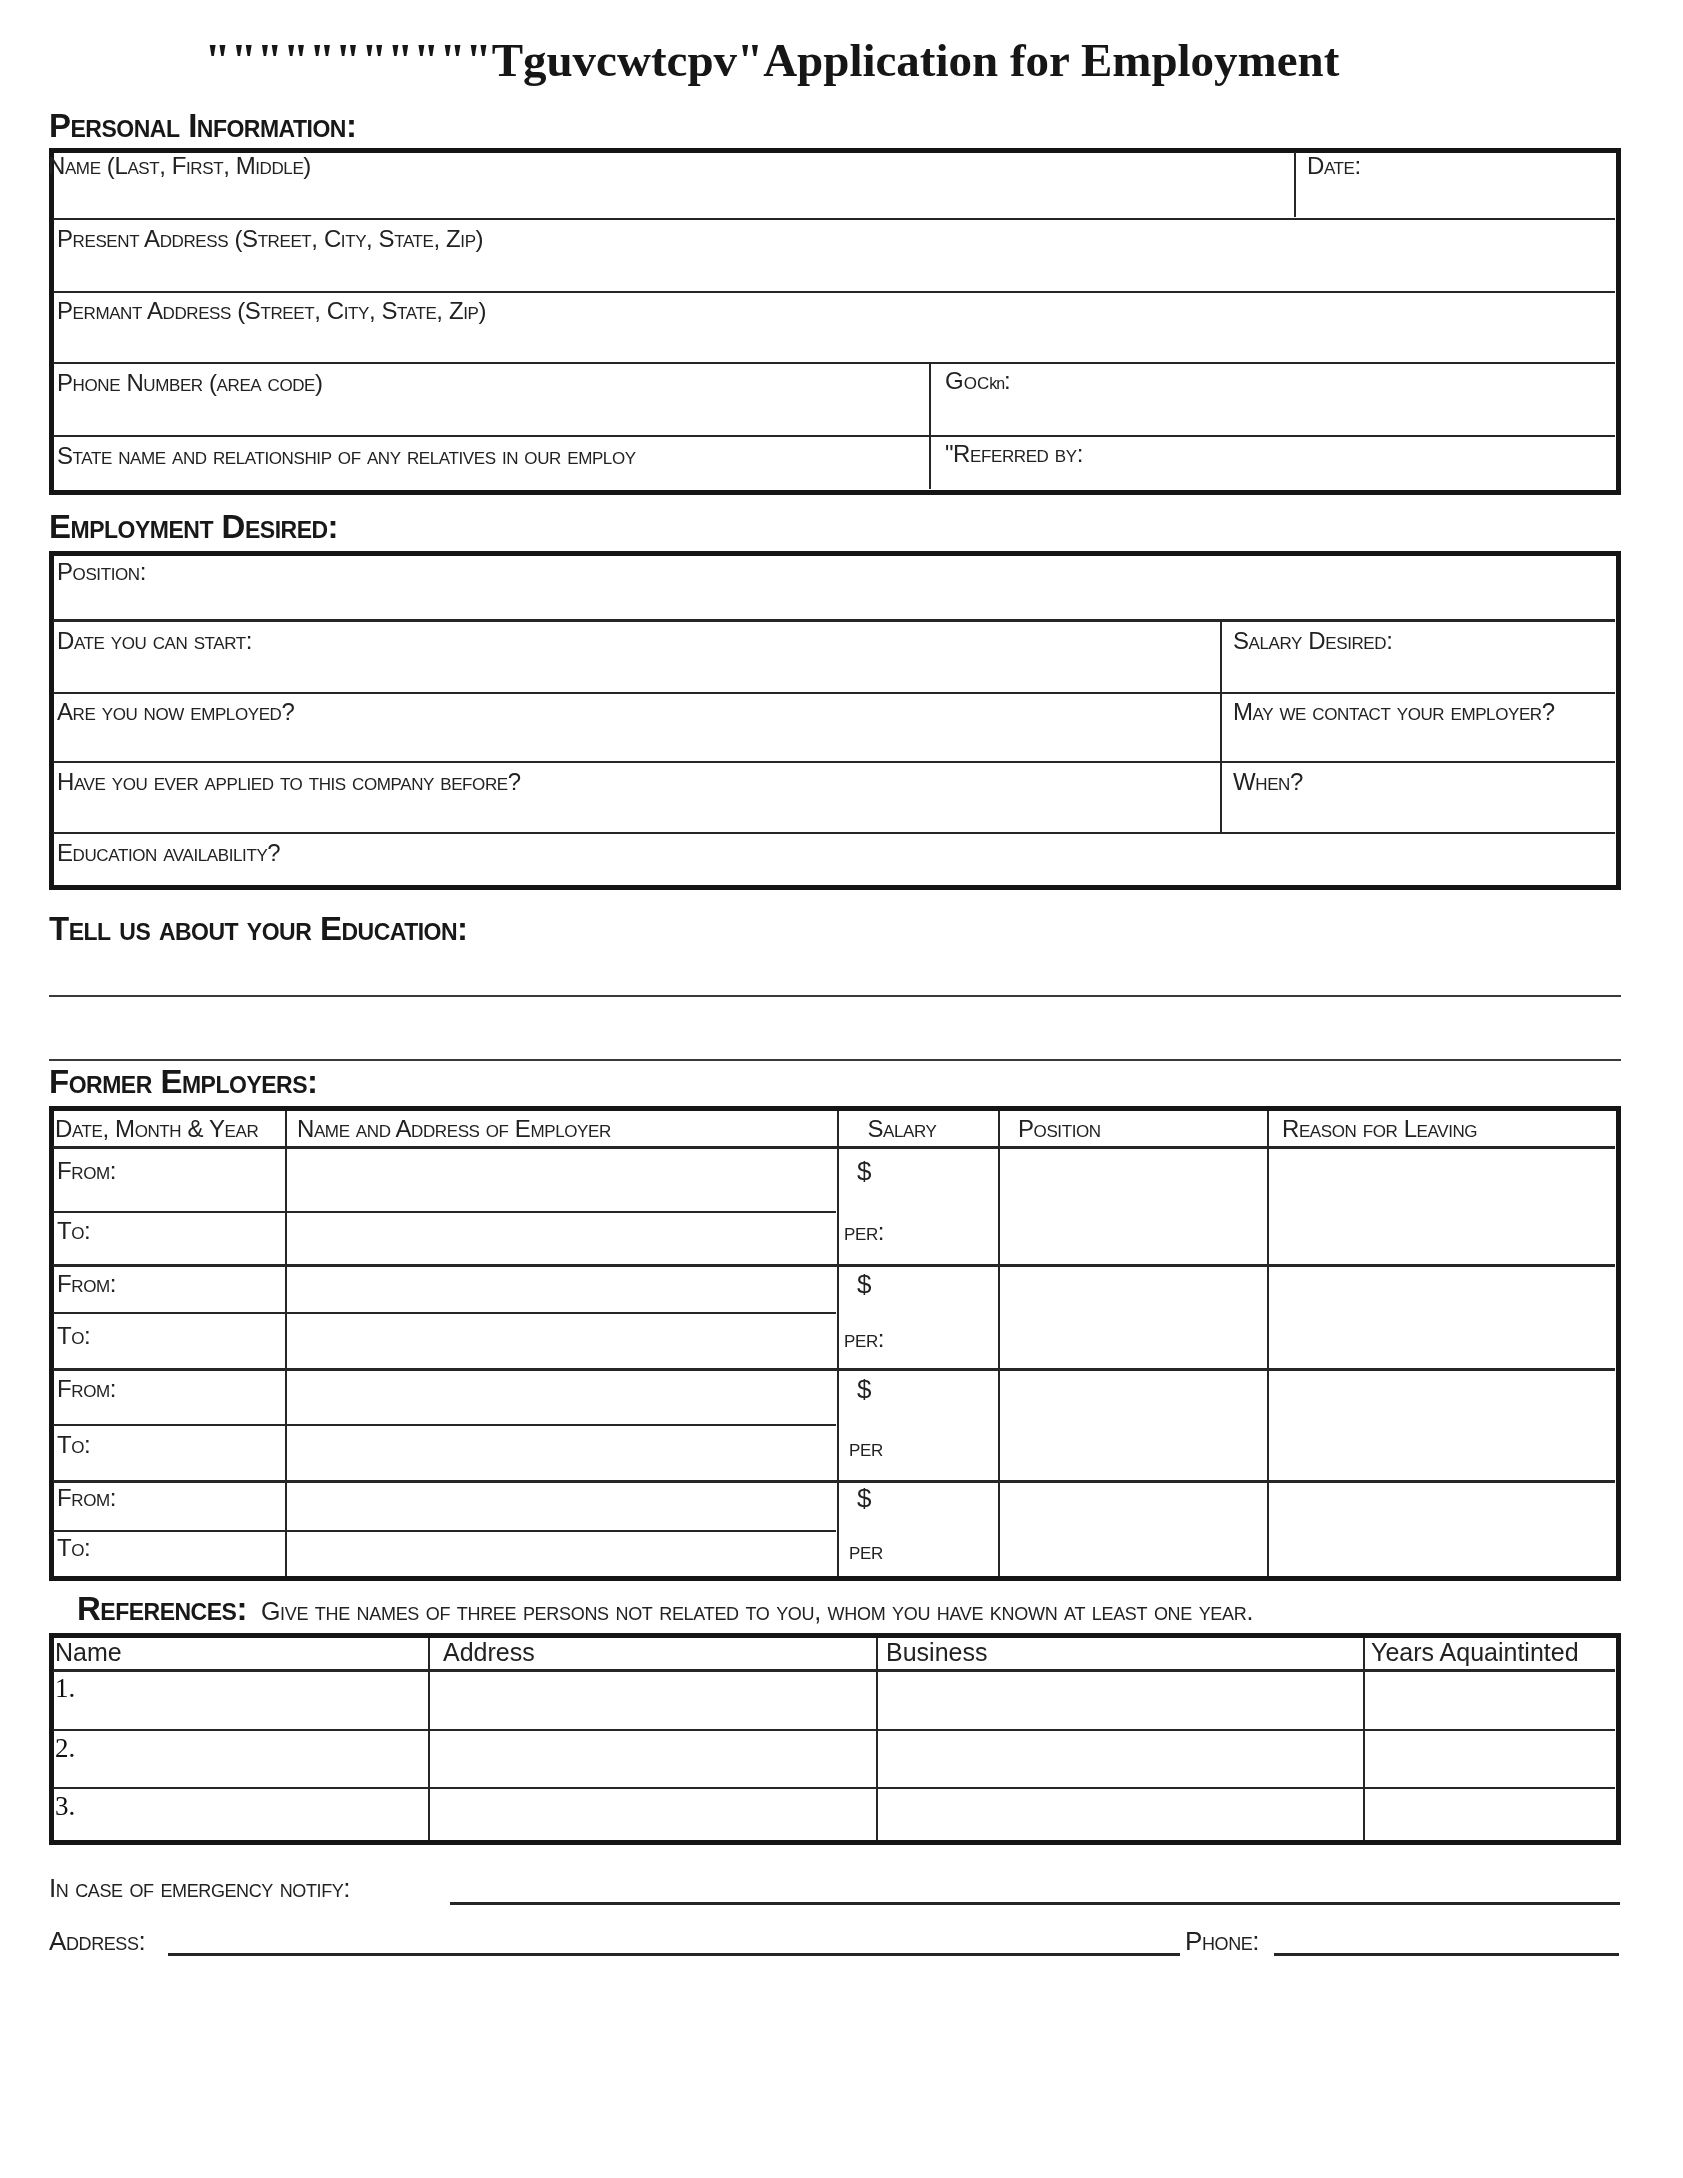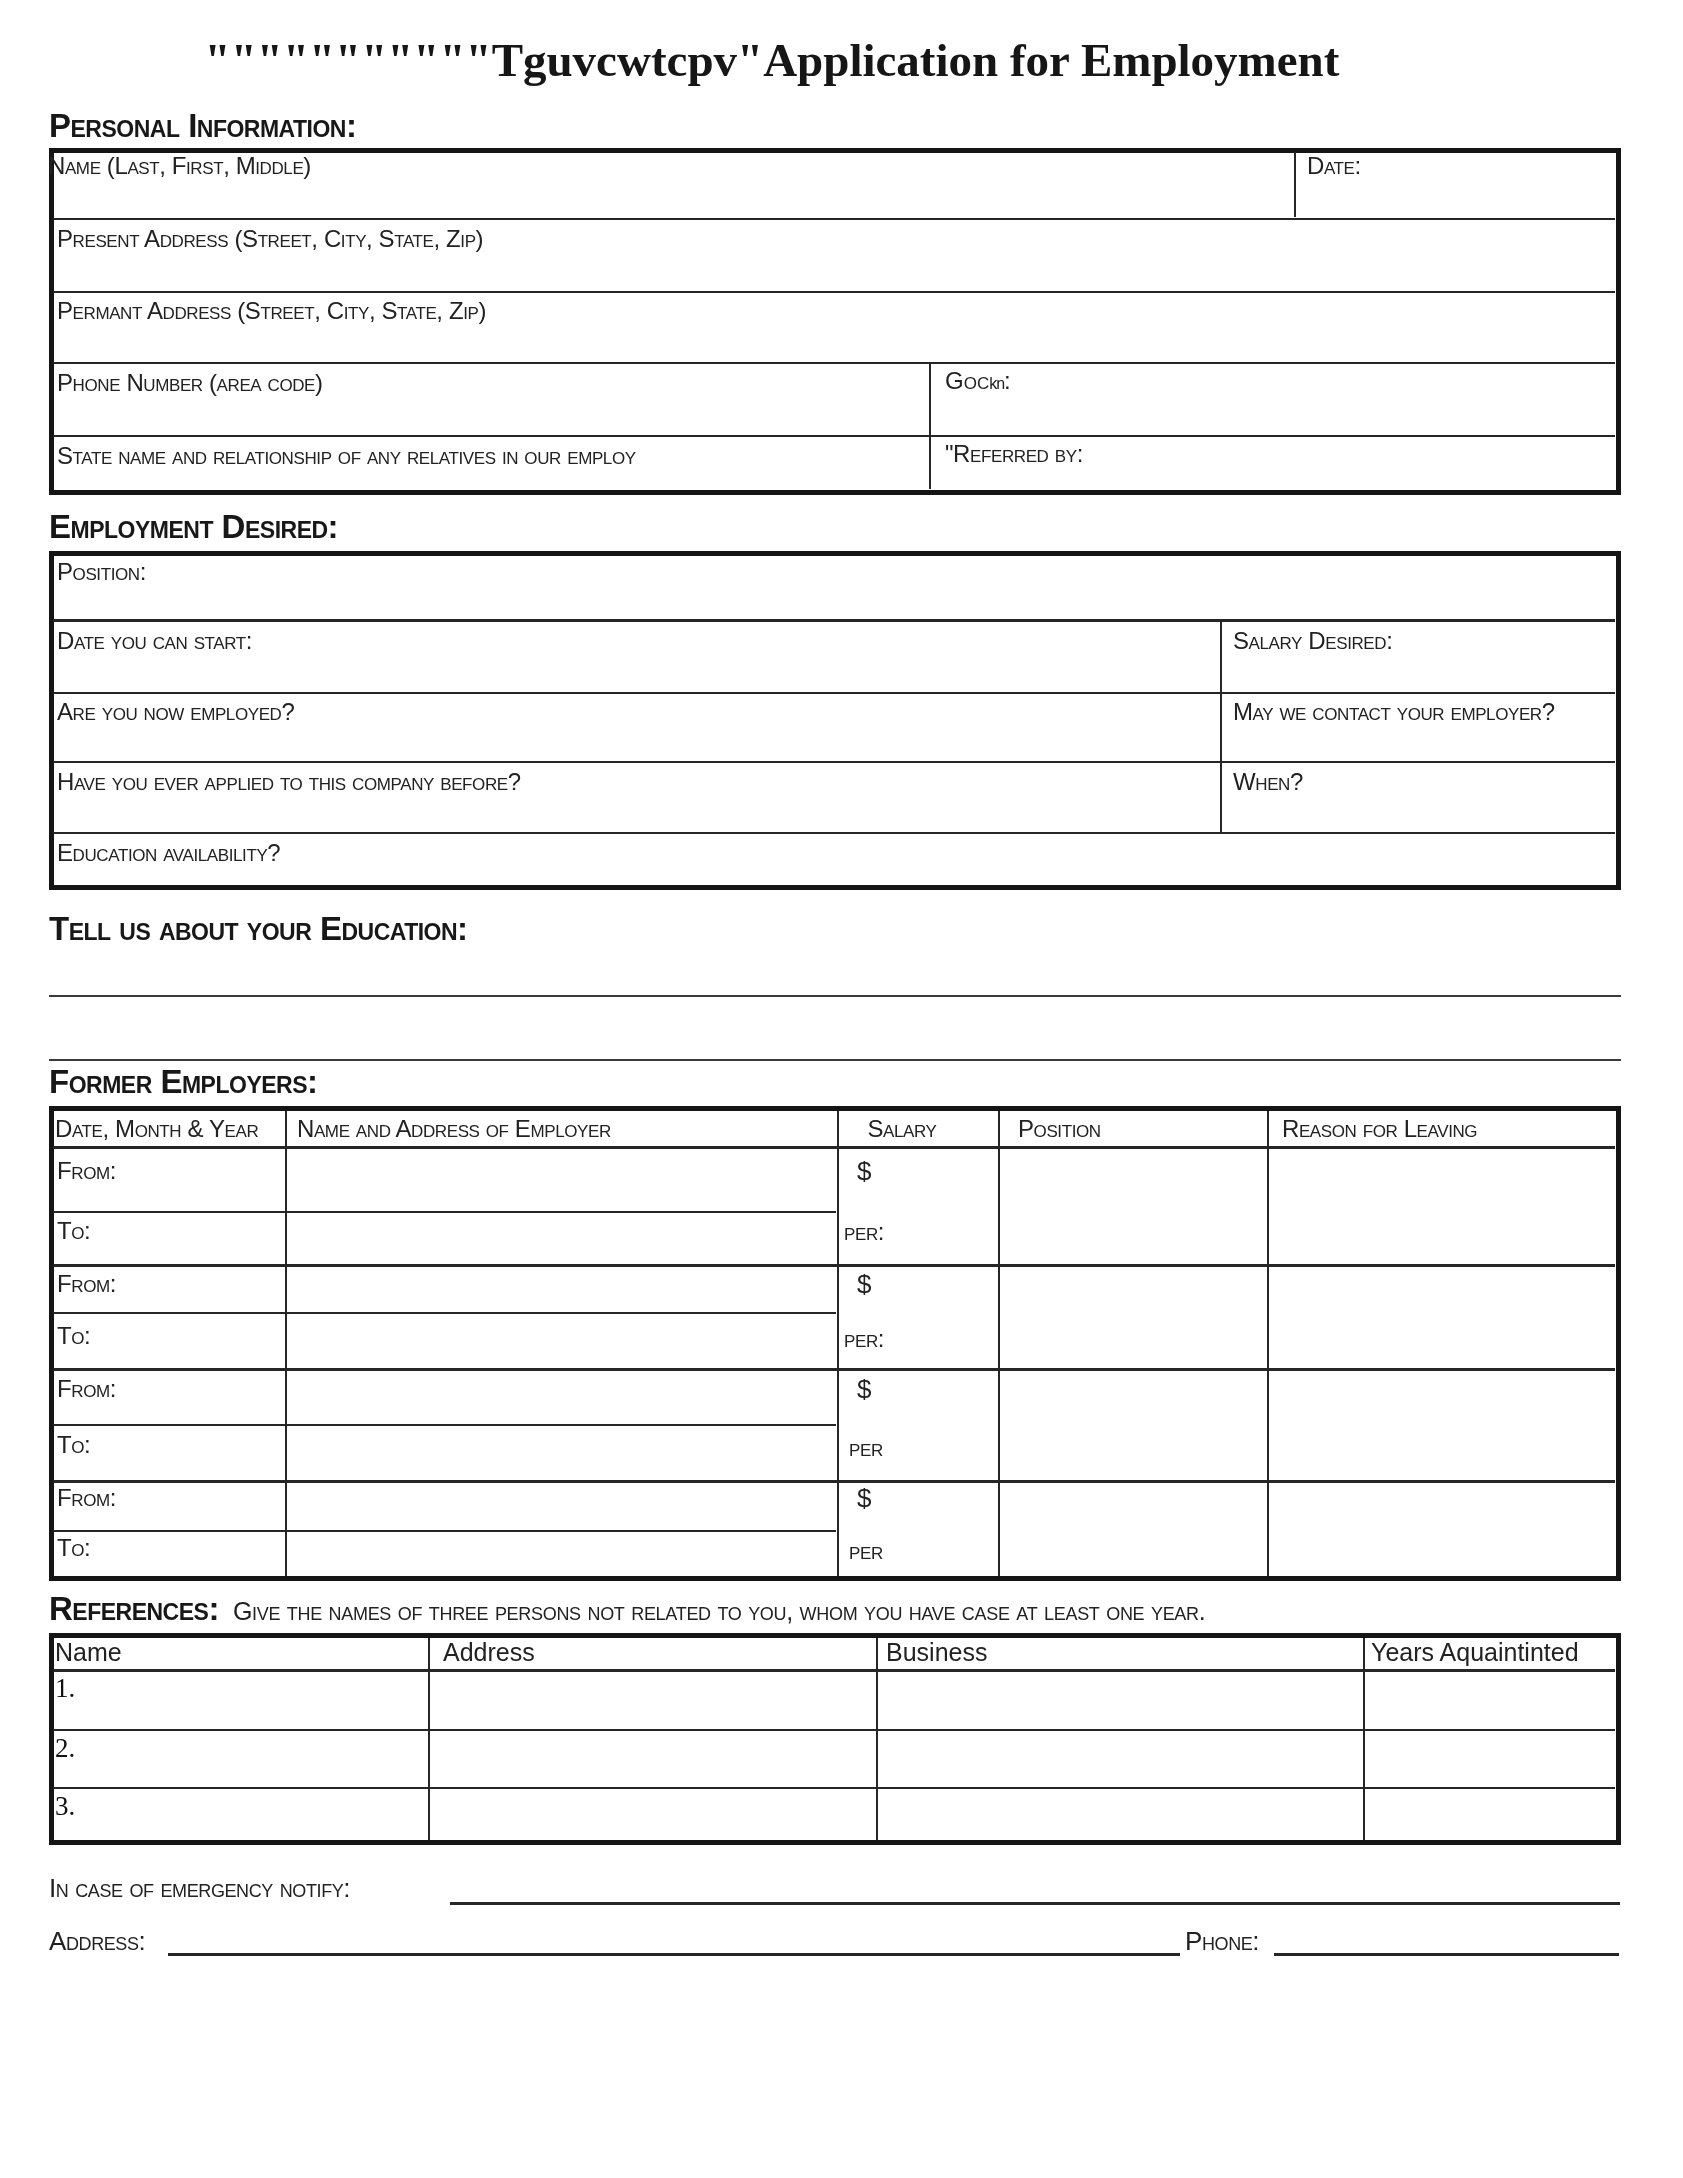--- a/index.html
+++ b/index.html
@@ -15,21 +15,21 @@
   .lb.big{font-size:26px;}
   .plain{font-variant:none;letter-spacing:0;}
   .serifnum{position:absolute;font-family:"Liberation Serif",serif;font-size:27px;color:#111;z-index:4;}
   .box{position:absolute;border:5px solid #151515;box-sizing:border-box;z-index:2;background:transparent;pointer-events:none;}
   .hl,.vl{position:absolute;background:#262626;z-index:3;pointer-events:none;}
   .thin{height:2px;}
   .med{height:3px;}
   .gray{background:#3a3a3a;}
   .fld{position:absolute;z-index:1;cursor:text;}
   .refhead{position:absolute;left:49px;top:1590px;white-space:nowrap;z-index:4;}
-  .refhead .h{font-weight:bold;font-size:33px;font-variant:small-caps;letter-spacing:-0.5px;color:#181818;}
+  .refhead .h{font-weight:bold;font-size:33px;font-variant:small-caps;letter-spacing:-0.5px;color:#181818;margin-left:28px;}
   .refhead .d{font-size:25px;font-variant:small-caps;letter-spacing:-0.3px;color:#222;margin-left:14px;}
   .goc .main{font-size:24px;font-variant:small-caps;}
   .goc .tiny{font-size:16px;letter-spacing:-1px;}
   .salary-c{text-align:center;}
   .dollar{position:absolute;font-size:26px;color:#222;z-index:4;}
 </style>
 </head>
 <body>
 
 <div id="page">
@@ -156,21 +156,21 @@
   <div class="lb" style="left:57px;top:1535px;">To:</div>
   <div class="dollar" style="left:857px;top:1483px;">$</div>
   <div class="lb" style="left:849px;top:1538px;">per</div>
   <div class="fld" style="left:49px;top:1480px;width:237px;height:50px;"></div>
   <div class="fld" style="left:49px;top:1530px;width:237px;height:47px;"></div>
   <div class="fld" style="left:285px;top:1480px;width:551px;height:96px;"></div>
   <div class="fld" style="left:837px;top:1480px;width:161px;height:96px;"></div>
   <div class="fld" style="left:998px;top:1480px;width:269px;height:96px;"></div>
   <div class="fld" style="left:1267px;top:1480px;width:353px;height:96px;"></div>
 
-  <div class="refhead"><span class="h">References:</span><span class="d">Give the names of three persons not related to you, whom you have case at least one year.</span></div>
+  <div class="refhead"><span class="h">References:</span><span class="d">Give the names of three persons not related to you, whom you have known at least one year.</span></div>
 
   <div class="box" style="left:49px;top:1633px;width:1572px;height:212px;"></div>
   <div class="hl med" style="left:53px;top:1669px;width:1562px;"></div>
   <div class="hl thin" style="left:53px;top:1729px;width:1562px;"></div>
   <div class="hl thin" style="left:53px;top:1787px;width:1562px;"></div>
   <div class="vl" style="left:428px;top:1638px;width:2px;height:202px;"></div>
   <div class="vl" style="left:876px;top:1638px;width:2px;height:202px;"></div>
   <div class="vl" style="left:1363px;top:1638px;width:2px;height:202px;"></div>
 
   <div class="lb plain" style="left:55px;top:1639px;font-size:25px;">Name</div>

